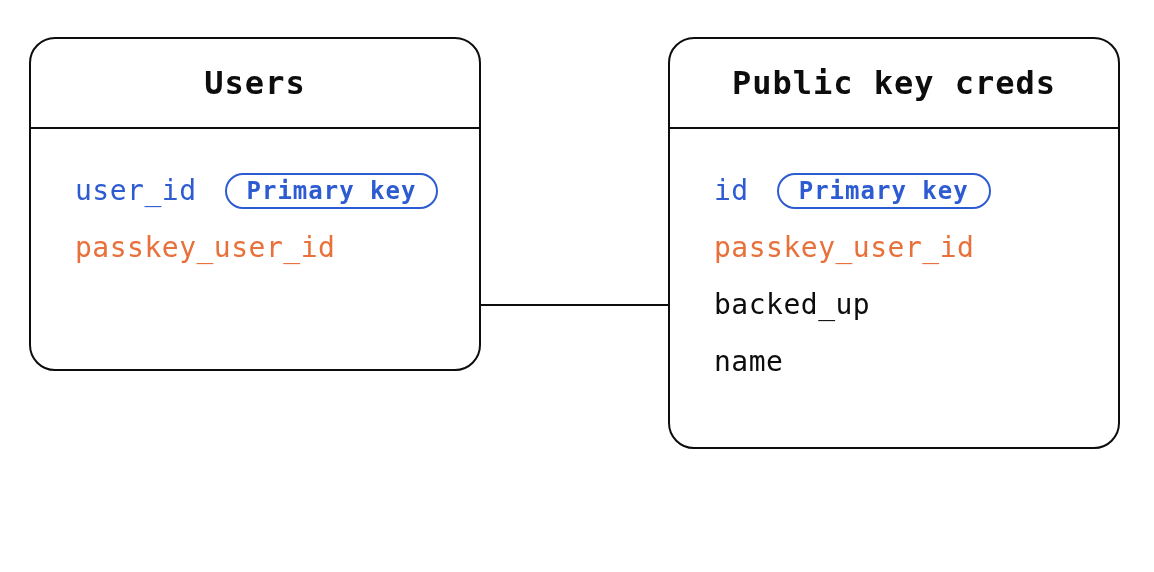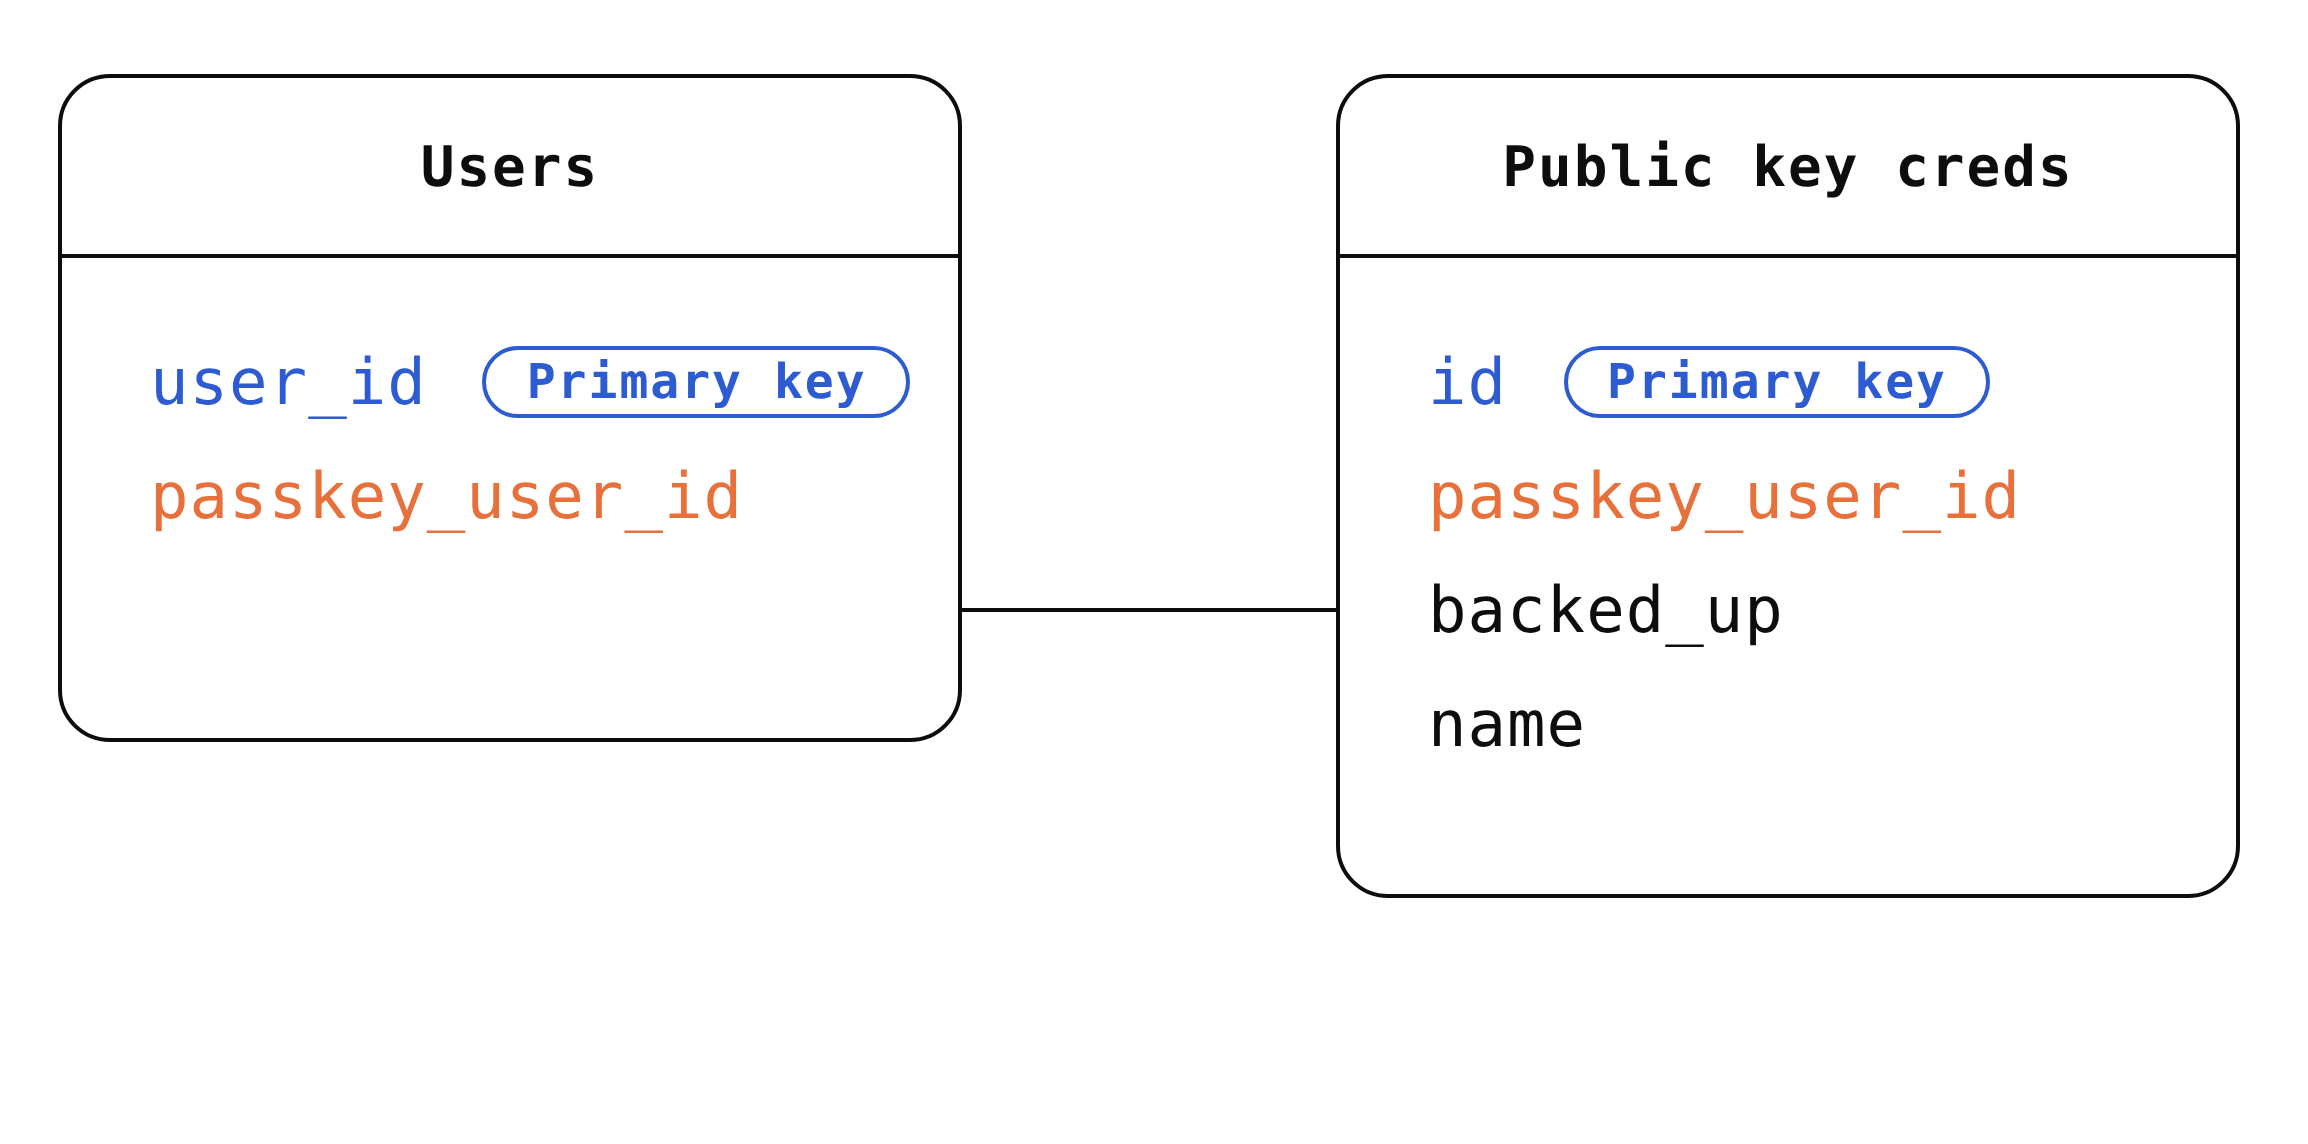--- a/index.html
+++ b/index.html
@@ -29,35 +29,35 @@
   .table-users { left: 29px; top: 37px; width: 452px; height: 334px; }
   .table-pkc   { left: 668px; top: 37px; width: 452px; height: 412px; }
   .table-header {
     height: 90px;
     display: flex;
     align-items: center;
     justify-content: center;
     border-bottom: 2px solid var(--ink);
   }
   .table-title {
-    font-size: 28px;
+    font-size: 32px;
     font-weight: bold;
     letter-spacing: 1px;
     white-space: nowrap;
   }
   .table-body { padding: 33px 0 0 44px; }
   .field-row {
     height: 57px;
     display: flex;
     align-items: center;
     gap: 28px;
     white-space: nowrap;
   }
   .field-name {
-    font-size: 32px;
+    font-size: 28px;
     letter-spacing: 0.5px;
   }
   .field-blue   { color: var(--accent-blue); }
   .field-orange { color: var(--accent-orange); }
   .field-black  { color: var(--ink); }
   .pk-badge {
     display: inline-flex;
     align-items: center;
     height: 36px;
     padding: 0 20px;

